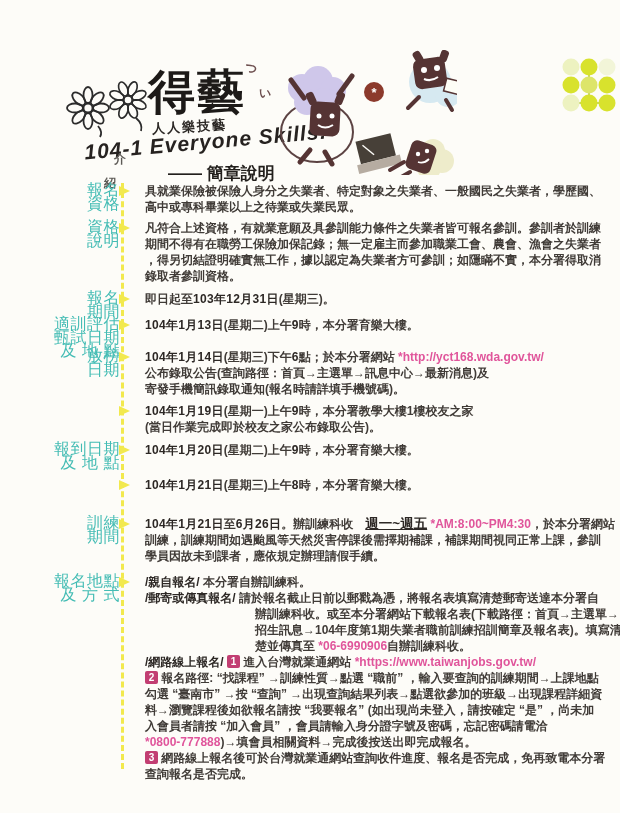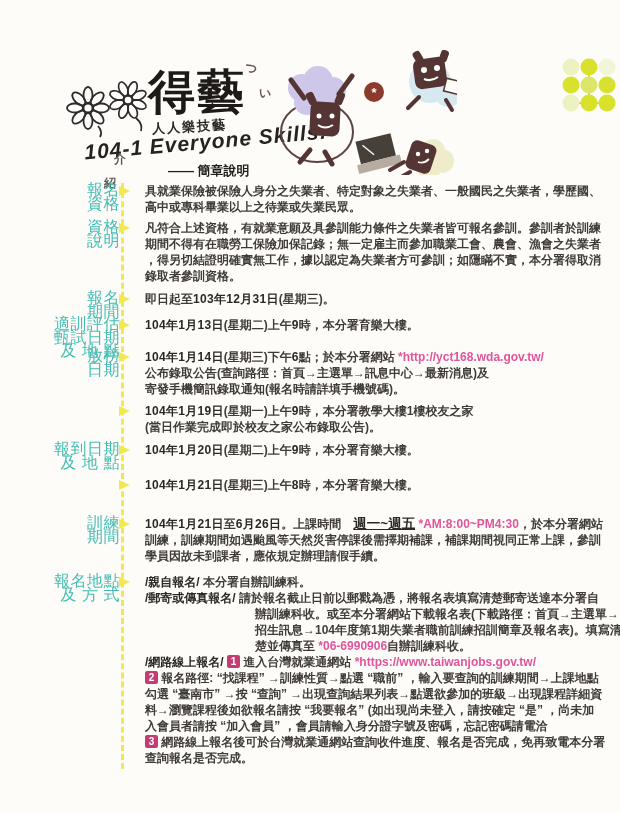--- a/index.html
+++ b/index.html
@@ -5,21 +5,21 @@
   html,body{margin:0;padding:0;background:#e8e6e2;}
   .page{position:relative;width:620px;height:813px;margin:0 auto;background:#fdfcf8;
         overflow:hidden;font-family:"Liberation Sans","DejaVu Sans",sans-serif;padding-left:23px;}
   
   .hdr-brand-main{position:absolute;left:148px;top:68px;font-size:47px;font-weight:900;
         color:#1d1a18;letter-spacing:2px;line-height:1;}
   .hdr-brand-small{position:absolute;left:152px;top:118px;font-size:13px;font-weight:700;
         color:#2b2724;transform:rotate(-3deg);letter-spacing:2px;}
   .hdr-campaign{position:absolute;left:84px;top:130px;font-size:21px;font-weight:800;
         font-style:italic;color:#262220;transform:rotate(-5deg);letter-spacing:1px;white-space:nowrap;}
-  .hdr-subtitle{position:absolute;left:168px;top:162px;font-size:13px;font-weight:800;color:#221f1c;}
+  .hdr-subtitle{position:absolute;left:168px;top:162px;font-size:17px;font-weight:800;color:#221f1c;}
   .hdr-intro{position:absolute;font-size:12px;color:#5d5a56;font-weight:600;}
   .hdr-intro.a{left:114px;top:151px;}
   .hdr-intro.b{left:104px;top:175px;}
   .hdr-doodle{position:absolute;font-size:12px;color:#6e5050;font-weight:600;}
   .hdr-doodle.a{left:245px;top:60px;transform:rotate(18deg);}
   .hdr-doodle.b{left:259px;top:85px;}
   .svg-abs{position:absolute;}
   
   .dashline{position:absolute;left:121px;top:183px;height:586px;width:0;
         border-left:3px dashed var(--yellow);}
@@ -255,38 +255,39 @@
       <div class="section s8">
         <span class="arrow"></span>
         <div class="body">
           <div class="bline"><span class="seg-n">104年1月21日</span><span>(星期三)上午</span><span class="seg-n">8</span><span>時，本分署育樂大樓。</span></div>
         </div>
       </div>
       <div class="section s9">
         <div class="label"><div>訓練</div><div>期間</div></div>
         <span class="arrow"></span>
         <div class="body">
-          <div class="bline"><span class="seg-n">104年1月21日</span><span>至</span><span class="seg-n">6月26日</span><span>。上課時間　</span><span class="seg-u">週一~週五</span><span> </span><span class="seg-pink">*AM:8:00~PM4:30</span><span>，於本分署網站</span></div>
+          <div class="bline"><span class="seg-n">104年1月21日</span><span>至</span><span class="seg-n">6月26日</span><span>。辦訓練科收　</span><span class="seg-u">週一~週五</span><span> </span><span class="seg-pink">*AM:8:00~PM4:30</span><span>，於本分署網站</span></div>
           <div class="bline"><span>訓練，訓練期間如遇颱風等天然災害停課後需擇期補課，補課期間視同正常上課，參訓</span></div>
           <div class="bline"><span>學員因故未到課者，應依規定辦理請假手續。</span></div>
         </div>
       </div>
       <div class="section s10">
         <div class="label"><div>報名地點</div><div>及 方 式</div></div>
         <span class="arrow"></span>
         <div class="body">
           <div class="bline"><span class="seg-b">/親自報名/</span><span> 本分署自辦訓練科。</span></div>
           <div class="bline"><span class="seg-b">/郵寄或傳真報名/</span><span> 請於報名截止日前以郵戳為憑，將報名表填寫清楚郵寄送達本分署自</span></div>
           <div class="bline" style="padding-left: 110px;"><span>辦訓練科收。或至本分署網站下載報名表(下載路徑：首頁→主選單→</span></div>
           <div class="bline" style="padding-left: 110px; text-align: right;"><span>招生訊息→104年度第1期失業者職前訓練招訓簡章及報名表)。填寫清</span></div>
           <div class="bline" style="padding-left: 110px;"><span>楚並傳真至 </span><span class="seg-pink">*06-6990906</span><span>自辦訓練科收。</span></div>
           <div class="bline"><span class="seg-b">/網路線上報名/</span><span> </span><span class="seg-badge">1</span><span> 進入台灣就業通網站 </span><span class="seg-link">*https://www.taiwanjobs.gov.tw/</span></div>
           <div class="bline"><span class="seg-badge">2</span><span> 報名路徑: “找課程” →訓練性質→點選 “職前” ，輸入要查詢的訓練期間→上課地點</span></div>
           <div class="bline"><span>勾選 “臺南市” →按 “查詢” →出現查詢結果列表→點選欲參加的班級→出現課程詳細資</span></div>
           <div class="bline"><span>料→瀏覽課程後如欲報名請按 “我要報名” (如出現尚未登入，請按確定 “是” ，尚未加</span></div>
           <div class="bline"><span>入會員者請按 “加入會員” ，會員請輸入身分證字號及密碼，忘記密碼請電洽</span></div>
+          <div class="bline"><span class="seg-pink">*0800-777888</span><span>)→填會員相關資料→完成後按送出即完成報名。</span></div>
           <div class="bline"><span class="seg-badge">3</span><span> 網路線上報名後可於台灣就業通網站查詢收件進度、報名是否完成，免再致電本分署</span></div>
           <div class="bline"><span>查詢報名是否完成。</span></div>
         </div>
       </div>
     </div>
 
 </div>
 
 </body></html>

